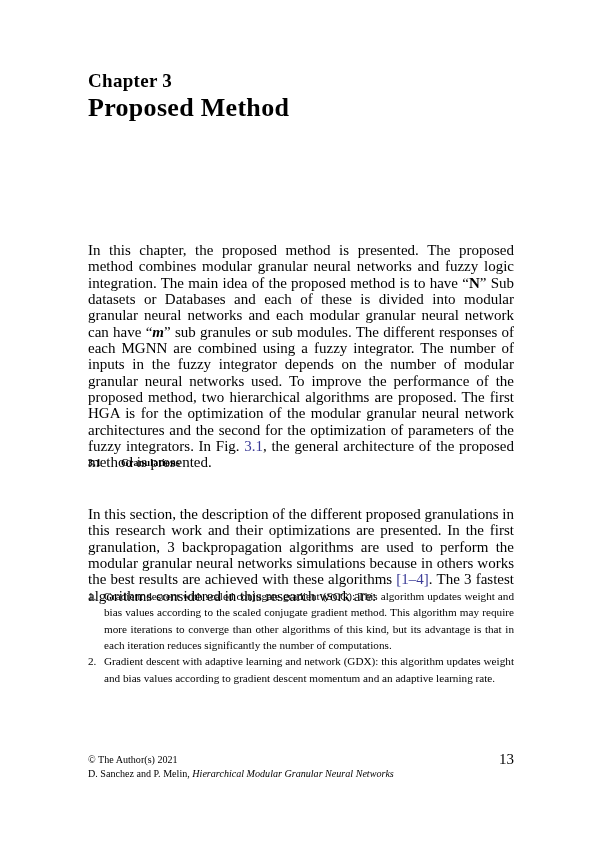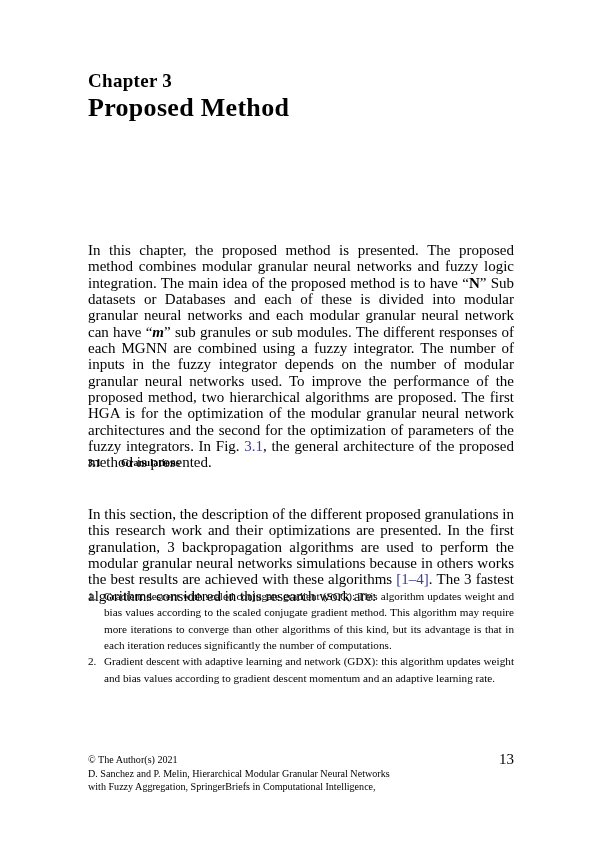--- a/index.html
+++ b/index.html
@@ -99,21 +99,21 @@
     text-align: justify;
     text-justify: inter-word;
   }
 
   
   .xref {
     color: #3a3a96;
   }
   .b { font-weight: bold; }
   .bi { font-weight: bold; font-style: italic; }
-  .it { }
+  .it { font-style: italic; }
 
   
   .footer {
     position: absolute;
     left: 88px;
     top: 753px;
     width: 426px;
     font-size: 10.1px;
     line-height: 13.6px;
   }
@@ -155,16 +155,15 @@
       <span class="itext">Gradient descent with adaptive learning and network (GDX): this algorithm updates weight and bias values according to gradient descent momentum and an adaptive learning rate.</span>
     </li>
   </ol>
 
   <div class="footer">
     <div class="footer-row">
       <span>© The Author(s) 2021</span>
       <span class="page-number">13</span>
     </div>
     <div class="footer-line"><span>D. Sanchez and P. Melin, </span><span class="it">Hierarchical Modular Granular Neural Networks</span></div>
-    <div class="footer-line"><span class="it">with Fuzzy Aggregation</span><span>, SpringerBriefs in Computational Intelligence,</span></div>
   </div>
 
 </div>
 
 </body></html>

